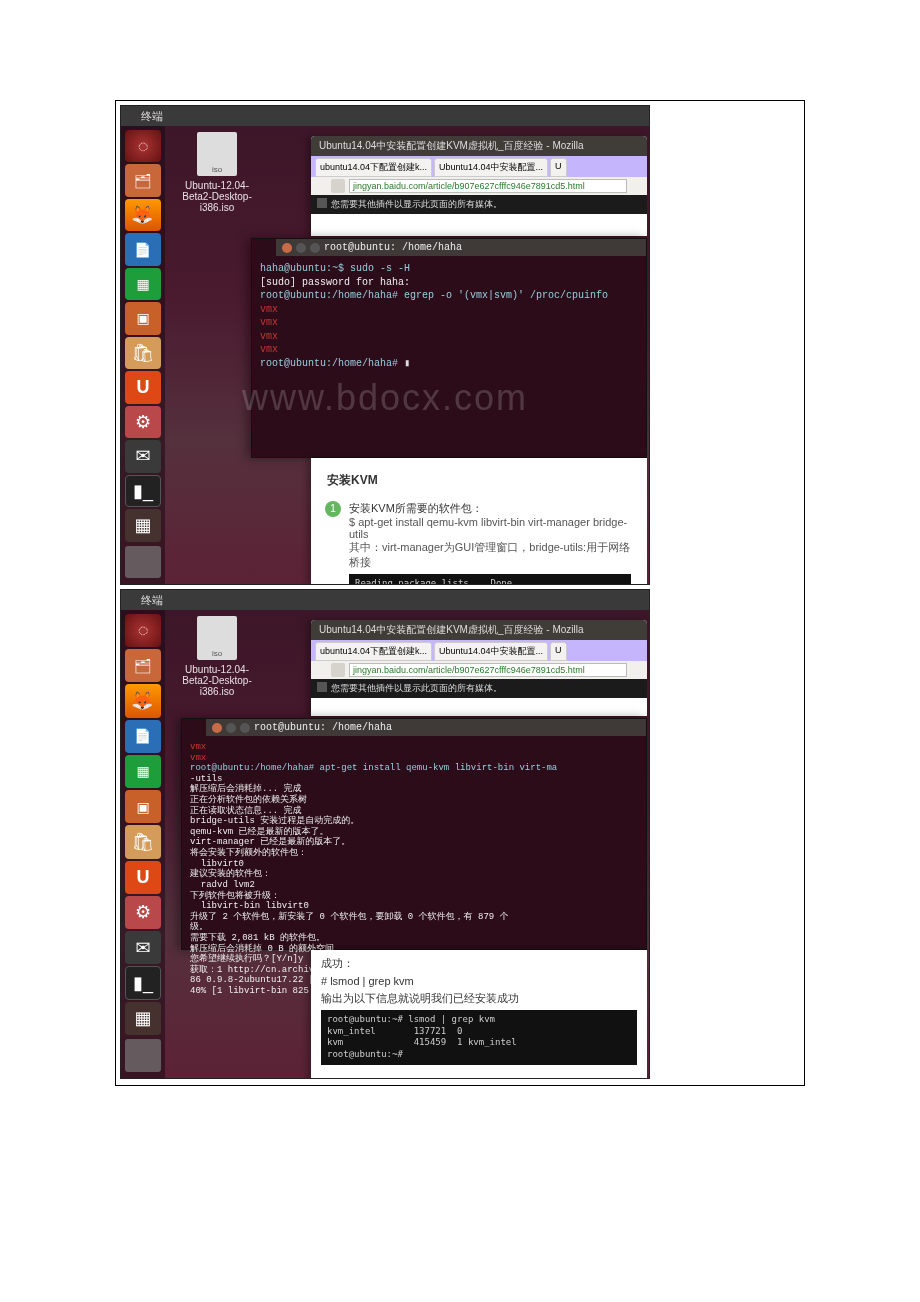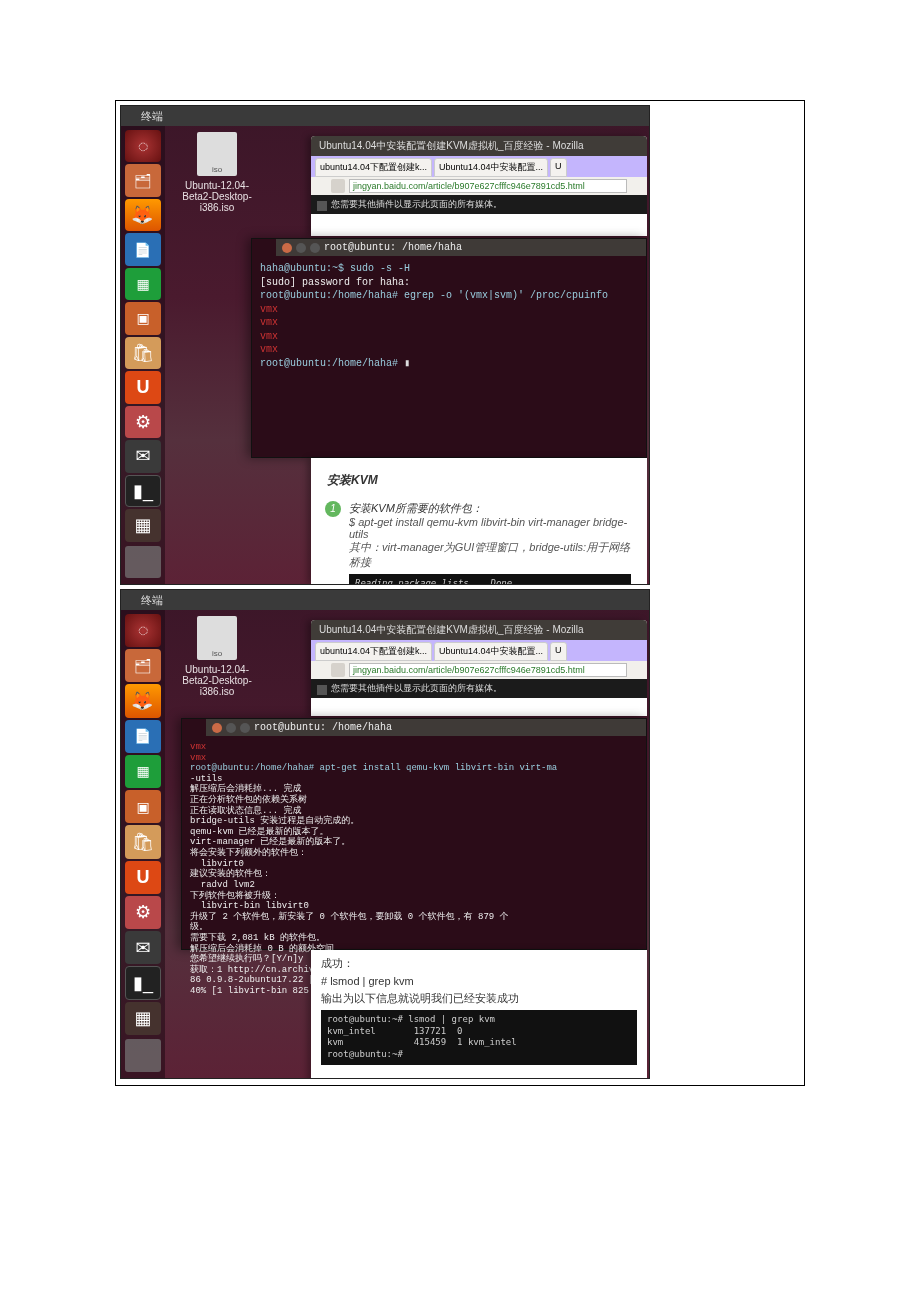--- a/index.html
+++ b/index.html
@@ -32,34 +32,34 @@
   .desktop-icon .glyph { width: 40px; height: 44px; background: #ddd; margin: 0 auto 4px; border-radius: 2px; position:relative;}
   .desktop-icon .glyph:after { content:'iso'; font-size:8px; color:#555; position:absolute; bottom:2px; left:0; right:0; text-align:center;}
   
   .ffwin { position: absolute; top: 30px; left: 190px; right: 2px; background: #fff; border-radius: 4px 4px 0 0; box-shadow: -4px 0 6px rgba(0,0,0,.3); }
   .ff-titlebar { background: #403c38; color: #ddd; font-size: 10px; padding: 3px 8px; border-radius: 4px 4px 0 0; }
   .ff-tabs { background: #c4b5fd; padding: 2px 4px 0; display: flex; font-size: 9px; gap:2px; }
   .ff-tab { background: #f4f2ef; padding: 2px 4px; border-radius: 3px 3px 0 0; border:1px solid #ccc; white-space:nowrap; overflow:hidden; max-width:120px;}
   .ff-url { background: #f2f0ec; padding: 2px 20px; font-size: 9px; color: #2a7a2a; display:flex; gap:4px; align-items:center;}
   .ff-url .btn { width:14px; height:14px; background:#d6d2cc; border-radius:2px; }
   .ff-url .field { flex:1; background:#fff; border:1px solid #bbb; padding:1px 3px; color:#2a7a2a; overflow:hidden; white-space:nowrap;}
-  .ff-plugins { background: #1b1b1b; color: #ddd; font-size: 9px; padding: 3px 6px; display:flex; gap:4px; align-items:flex-end;}
+  .ff-plugins { background: #1b1b1b; color: #ddd; font-size: 9px; padding: 3px 6px; display:flex; gap:4px; align-items:flex-start;}
   .ff-plugins .pl { width:10px;height:10px;background:#555;}
   .ff-body { background: #fff; padding: 2px 4px 6px; font-size: 10px; color:#333; position:relative; min-height:20px;}
   
   .termwin { position: absolute; left: 130px; right: 2px; background: #2b0c18; border: 1px solid #111; box-shadow: -4px 0 10px rgba(0,0,0,.4); font-family: "Consolas","Courier New",monospace; font-size: 10px; color: #ddd; }
   .term-titlebar { background: #3f3a37; padding: 3px 6px; font-size: 10px; color: #eee; display:flex; gap:4px; align-items:center;margin-left:24px;}
   .tbtn { width:10px; height:10px; border-radius:50%; background:#c96a46;}
   .tbtn.g{background:#555}.tbtn.m{background:#555}
   .term-body { padding: 6px 8px; line-height: 1.35; white-space: pre; overflow:hidden;}
   .t-user { color: #9cd; }
   .t-red  { color: #c33; }
   .t-wht  { color: #eee; }
   
-  .step { padding: 4px 6px 4px 28px; position:relative; font-size:11px;font-style:italic;}
+  .step { padding: 4px 6px 4px 28px; position:relative; font-size:11px;}
   .step .num { position:absolute; left:4px; top:4px; width:16px; height:16px; background:#63b75e; color:#fff; border-radius:50%; font-size:10px; text-align:center; line-height:16px;}
   .step .h { font-size:12px; font-weight:bold; color:#333; padding:4px 0;}
   .ministep { background:#111; color:#ccc; font-family:monospace; font-size:9px; padding:4px 6px; margin:4px 0; line-height:1.3; white-space:pre;}
   .watermark { position:absolute; left:50%; top:61%; transform:translate(-50%,-50%); font-size:36px; color: rgba(255,255,255,.18); letter-spacing:2px; font-weight:300;}
 </style>
 </head>
 <body>
 
 <div class="page">
   <div class="cell">
@@ -136,20 +136,21 @@
               <div class="num">1</div>
               <div>安装KVM所需要的软件包：</div>
               <div style="color:#555;">$ apt-get install qemu-kvm libvirt-bin virt-manager bridge-utils</div>
               <div style="color:#555;">其中：virt-manager为GUI管理窗口，bridge-utils:用于网络桥接</div>
               <div class="ministep">Reading package lists... Done
 Building dependency tree</div>
             </div>
           </div>
         </div>
 
+        <div class="watermark">www.bdocx.com</div>
       </div>
 
       <div class="shot" style="height:490px;">
         <div class="topbar"></div>
         <div class="shot-title">终端</div>
 
         <div class="launcher">
           <div class="lico ic-dash">◌</div>
           <div class="lico ic-files">🗂</div>
           <div class="lico ic-ff">🦊</div>

